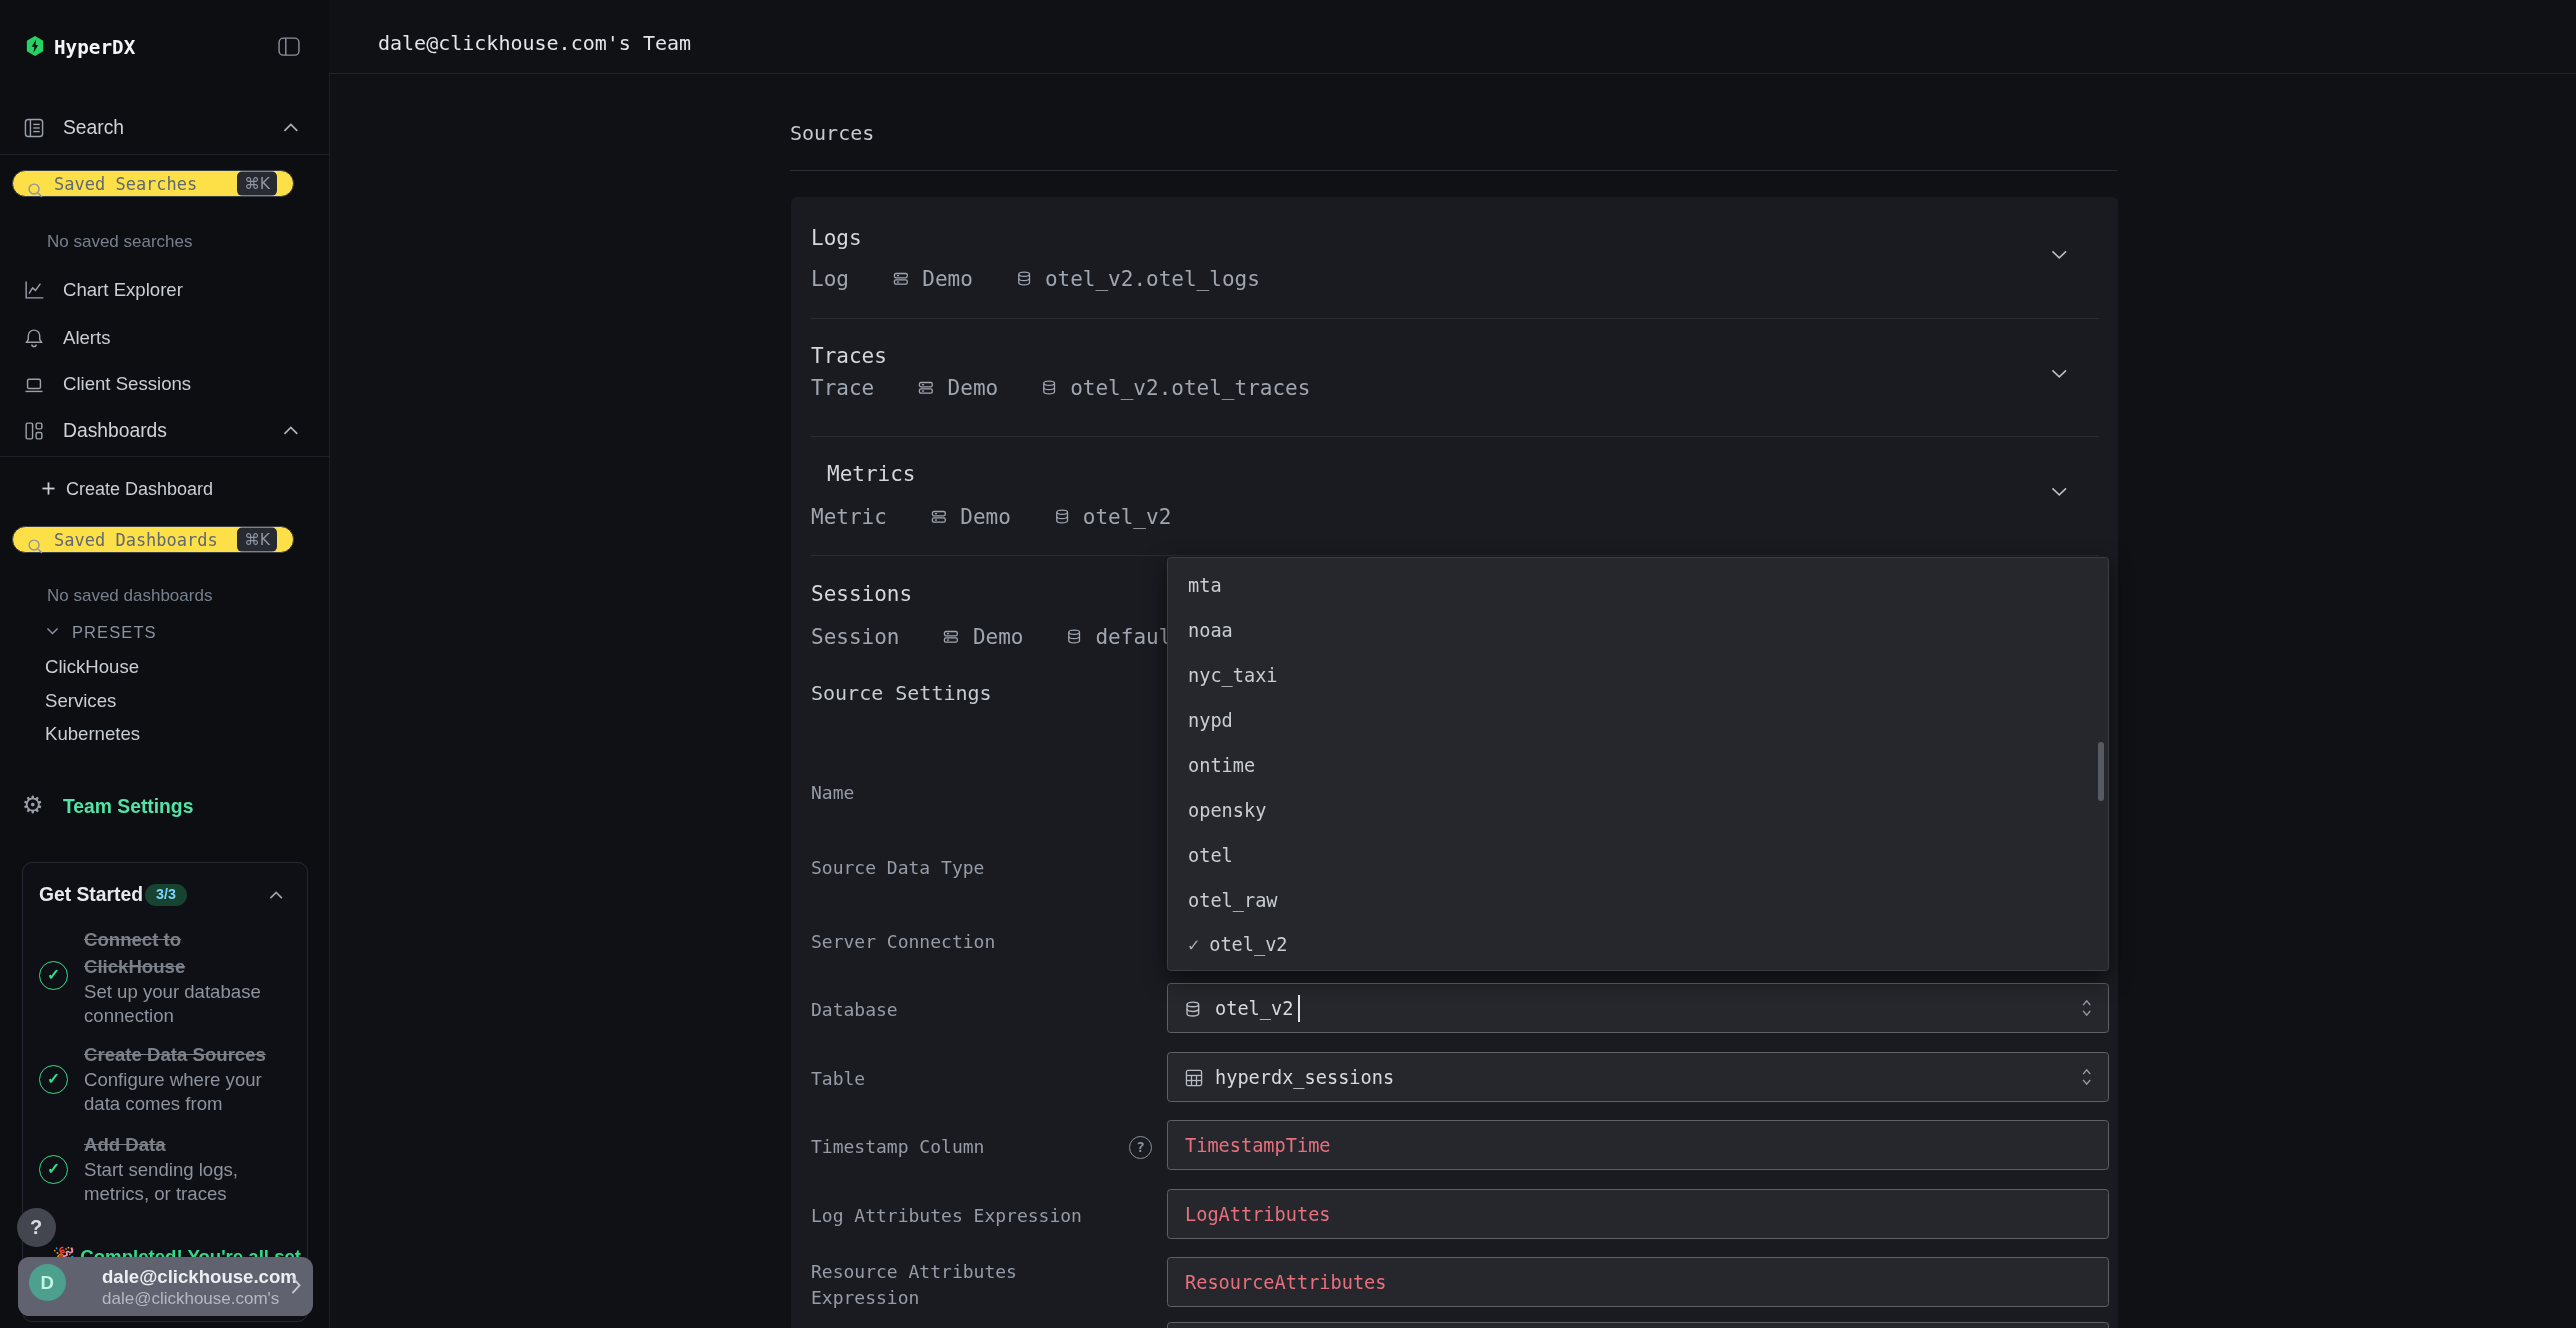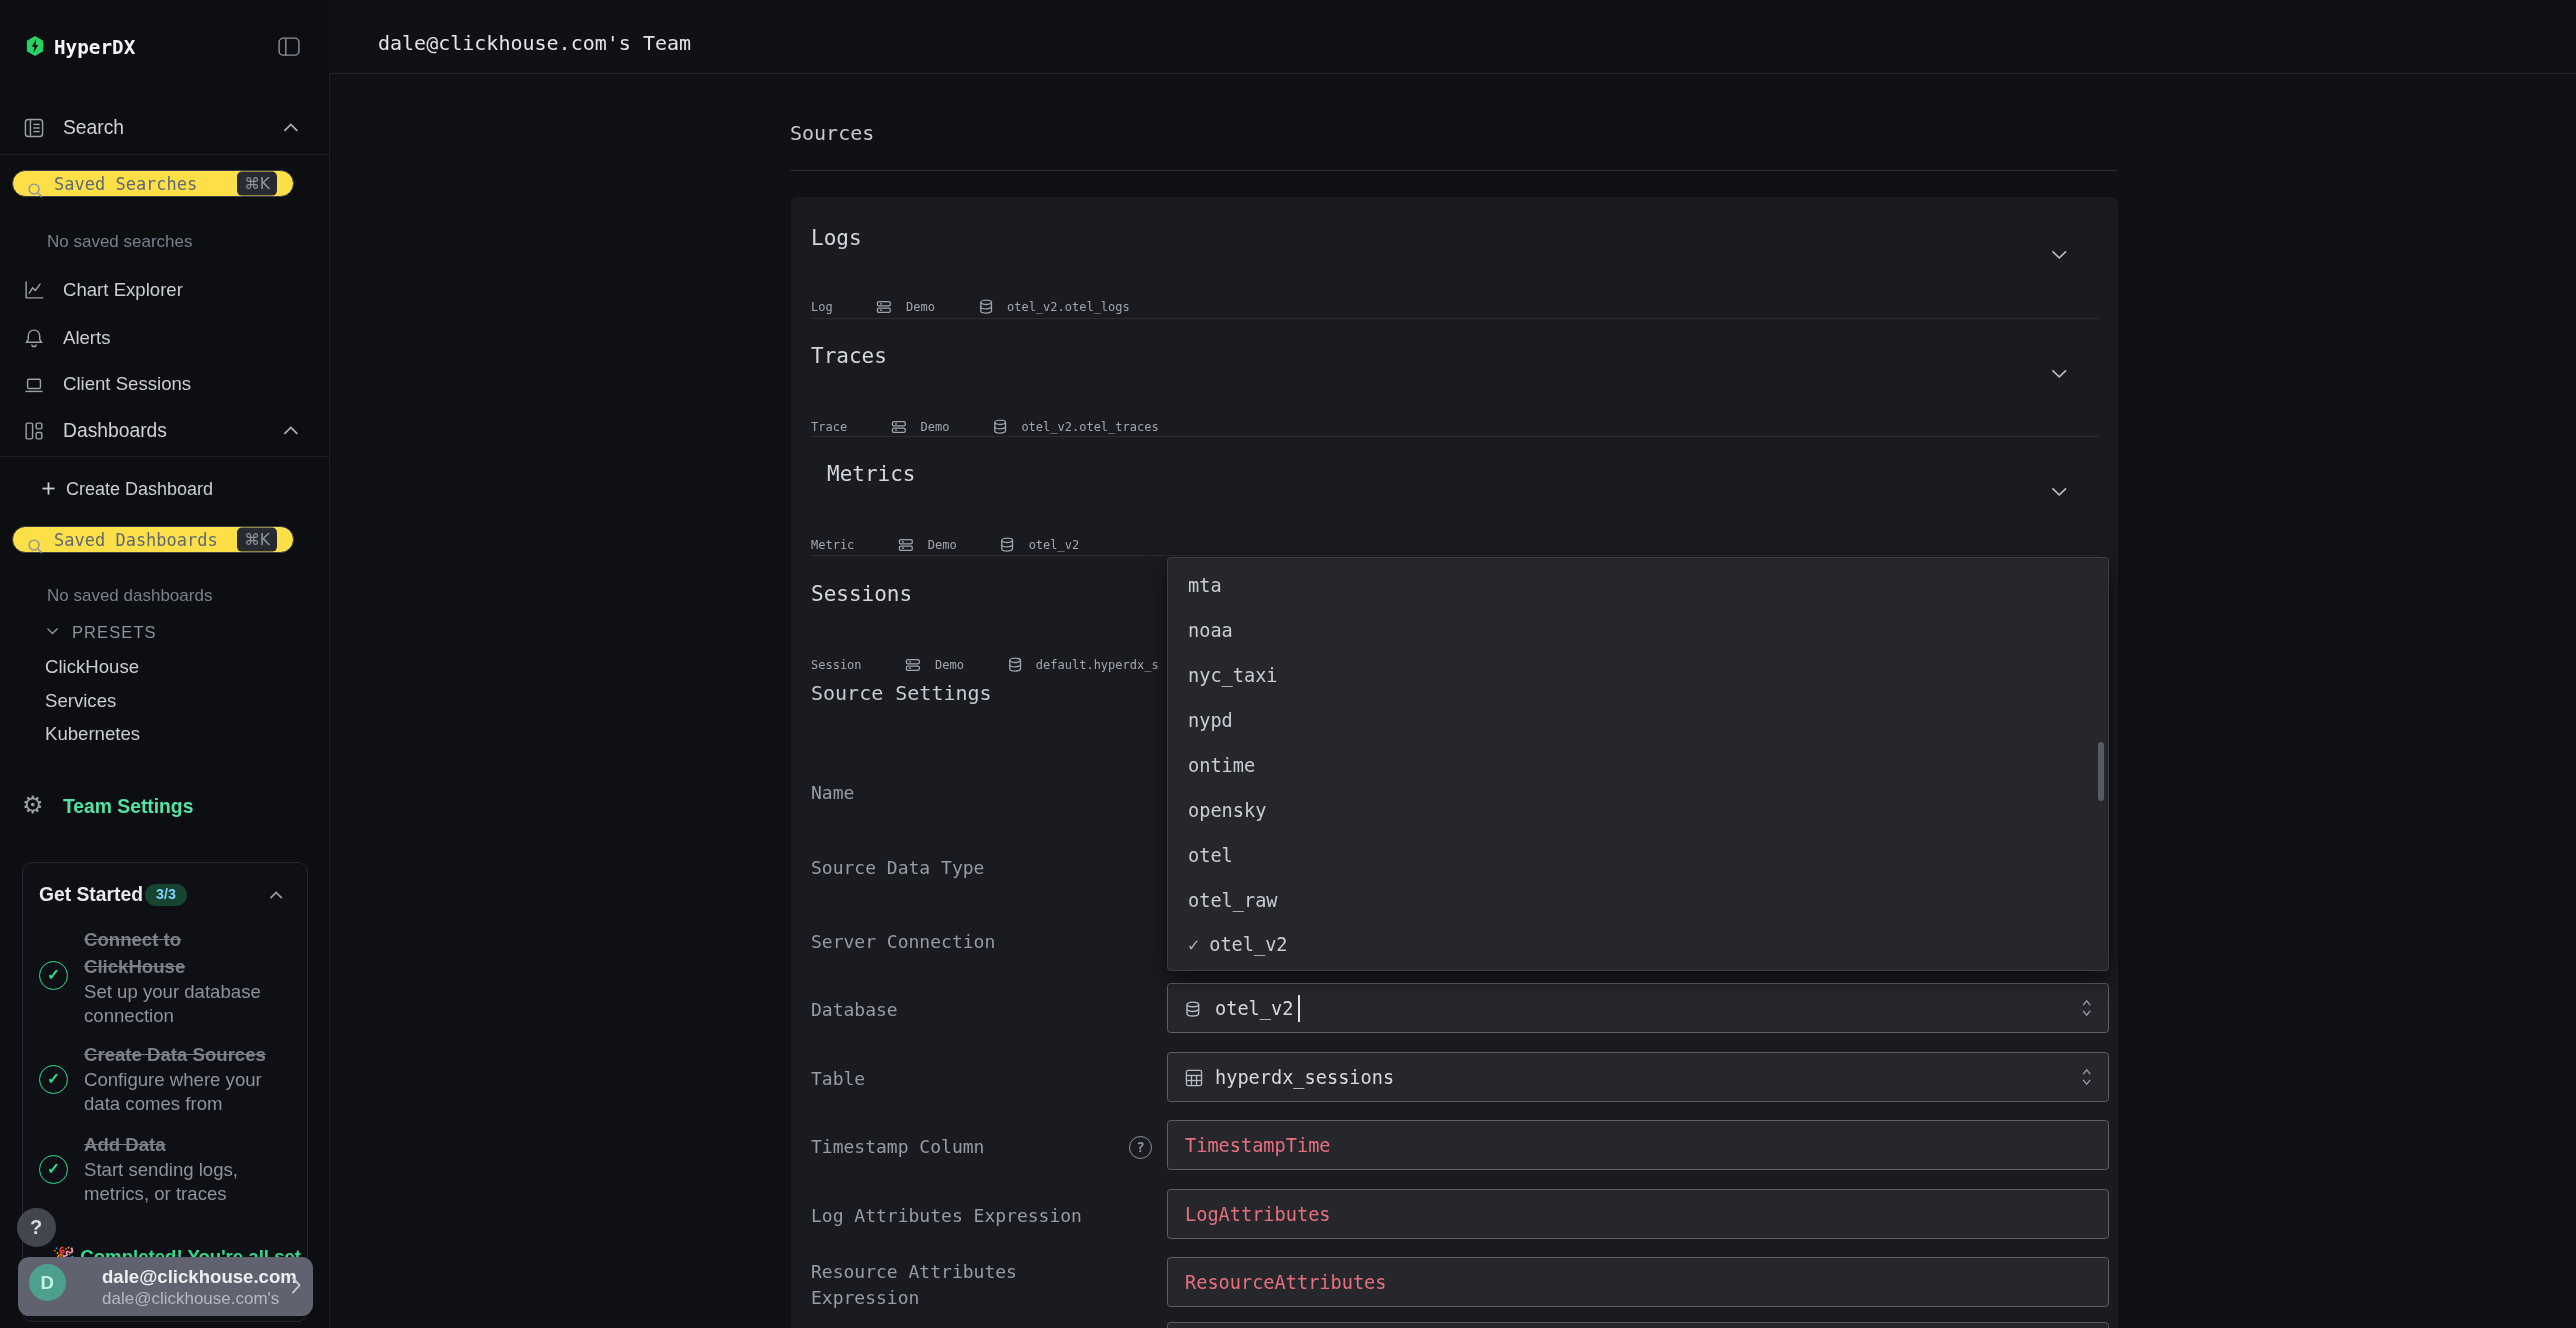--- a/index.html
+++ b/index.html
@@ -43,21 +43,21 @@
   .user-name{position:absolute;left:84px;top:8.6px;color:#eceef2;font-size:18.6px;font-weight:700;white-space:nowrap;}
   .user-org{position:absolute;left:84px;top:31.5px;color:#b4b8c2;font-size:17px;white-space:nowrap;}
 
   
   #topbar{position:absolute;left:329px;top:0;width:2247px;height:74px;background:#101115;border-bottom:0.7px solid #22252b;box-sizing:border-box;}
   .topbar-title{color:#e2e5ea;font-size:20px;font-weight:500;}
   .page-title{color:#c6cbd2;font-size:20px;}
   #src-hr{position:absolute;left:790px;top:170px;width:1327px;height:0.7px;background:#2a2d33;}
   #card{position:absolute;left:791px;top:197px;width:1327px;height:1131px;background:#1a1b20;border-radius:5.7px 5.7px 0 0;}
   .src-head{color:#d3d7de;font-size:21px;}
-  .meta{color:#a0a6b0;font-size:12px;display:flex;align-items:center;gap:14px;margin-top:28px;}
+  .meta{color:#a0a6b0;font-size:21px;display:flex;align-items:center;gap:14px;}
   .meta .gap{width:15.7px;}
   .divider{position:absolute;left:811px;width:1288px;height:0.7px;background:#2a2c31;}
   .chev{color:#b9bdc4;}
   .form-label{color:#959ca7;font-size:18px;}
   .inputbox{position:absolute;left:1167px;width:942px;height:50px;background:#25272c;border:1.1px solid #5d6069;
             border-radius:3.6px;box-sizing:border-box;}
   .input-text{color:#d6dade;font-size:18.6px;}
   .red{color:#e8707d;}
   .caret{position:absolute;left:130px;top:11.4px;width:2.1px;height:27px;background:#dfe2e7;}
   .updown{position:absolute;right:15.7px;top:50%;transform:translateY(-50%);color:#959ca7;}
@@ -270,21 +270,21 @@
       <span>otel_v2.otel_logs</span>
     </div>
     <div class="divider" style="top:318px;"></div>
 
     <span class="cy mono src-head" style="left:811px;top:356px;">Traces</span>
     <span class="abs chev" style="left:2051px;top:369px;">
       <svg width="16.5" height="9.3" viewBox="0 0 23 13" fill="none" stroke="currentColor" stroke-width="2.2">
           <polyline points="2,2 11.5,11 21,2"></polyline>
         </svg>
     </span>
-    <div class="cy mono meta" style="left:811px;top:399px;">
+    <div class="cy mono meta" style="left:811px;top:388px;">
       <span>Trace</span>
         <span class="gap"></span>
       <svg width="15.7" height="15.7" viewBox="0 0 22 22" fill="none" stroke="#a0a6b0" stroke-width="1.8">
           <rect x="2" y="3.5" width="18" height="6" rx="2"></rect>
           <rect x="2" y="12.5" width="18" height="6" rx="2"></rect>
           <line x1="5.5" y1="6.5" x2="8.5" y2="6.5"></line>
           <line x1="5.5" y1="15.5" x2="8.5" y2="15.5"></line>
         </svg>
       <span>Demo</span>
         <span class="gap"></span>

